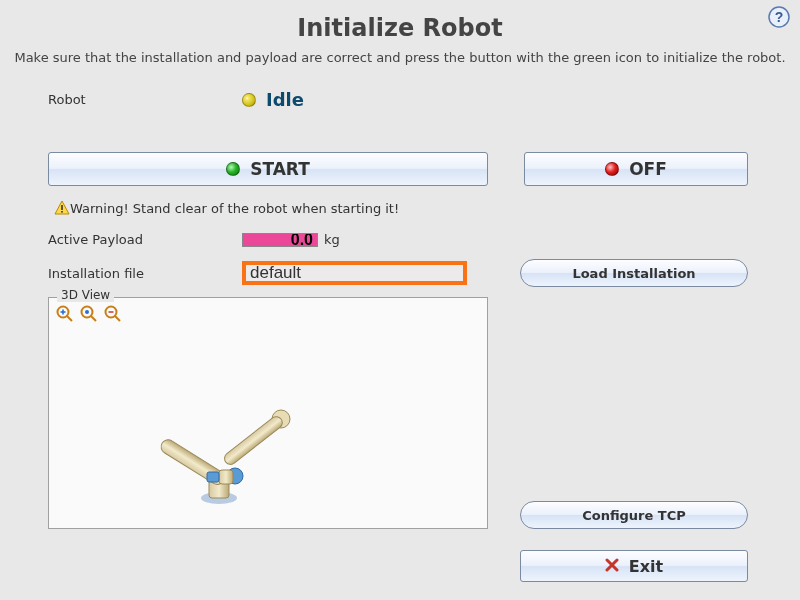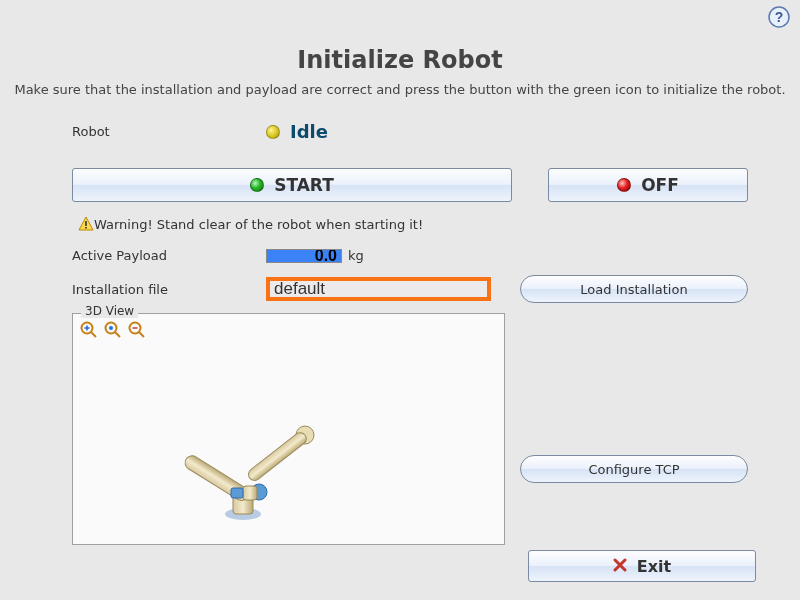--- a/index.html
+++ b/index.html
@@ -23,32 +23,31 @@
     height: 22px;
     cursor: pointer;
   }
 
   .title {
     text-align: center;
     font-weight: bold;
     font-size: 24px;
     padding-top: 14px;
     color: #444;
-    margin-top: 32px;
   }
 
   .subtitle {
     text-align: center;
     font-size: 13px;
     padding-top: 8px;
     color: #444;
   }
 
   .content {
-    padding: 24px 52px 0 72px;
+    padding: 24px 52px 0 48px;
   }
 
   .row {
     display: flex;
     align-items: center;
     margin-bottom: 10px;
   }
 
   .label-col {
     width: 194px;
@@ -70,21 +69,21 @@
   .status-text {
     font-size: 18px;
     font-weight: bold;
     color: #0c4a6e;
     vertical-align: middle;
   }
 
   .buttons-row {
     display: flex;
     gap: 36px;
-    margin-top: 26px;
+    margin-top: 42px;
     margin-bottom: 14px;
   }
 
   .big-btn {
     height: 34px;
     border: 1px solid #7a8aa0;
     border-radius: 3px;
     background: linear-gradient(to bottom, #fdfdff 0%, #ebf1fb 48%, #d7e3f5 52%, #eef4fd 100%);
     font-size: 17px;
     font-weight: bold;
@@ -119,21 +118,21 @@
   }
   .warn-tri {
     width: 16px;
     height: 16px;
   }
 
   .payload-input {
     width: 76px;
     height: 14px;
     border: 1px solid #888;
-    background: #3b82f6;
+    background: #ec4899;
     text-align: right;
     font-size: 16px;
     font-weight: bold;
     padding: 0 4px;
     box-sizing: border-box;
   }
 
   .unit {
     margin-left: 6px;
     font-size: 13px;
@@ -150,35 +149,35 @@
     color: #333;
   }
 
   .side-btn {
     width: 228px;
     height: 28px;
     border: 1px solid #7a8aa0;
     border-radius: 14px;
     background: linear-gradient(to bottom, #fdfdff 0%, #ebf1fb 48%, #d7e3f5 52%, #eef4fd 100%);
     font-size: 13px;
-    font-weight: normal;
+    font-weight: bold;
     color: #333;
     display: flex;
     align-items: center;
     justify-content: center;
     cursor: pointer;
     margin-left: auto;
     box-sizing: border-box;
   }
 
   .view-and-side {
     display: flex;
     gap: 15px;
     margin-top: 6px;
-    align-items: center;
+    align-items: flex-end;
   }
 
   .view-panel {
     position: relative;
     width: 440px;
     height: 232px;
     border: 1px solid #a0a0a0;
     background: #fafafa;
     box-sizing: border-box;
   }
@@ -209,21 +208,21 @@
   .side-stack {
     flex: 1;
     display: flex;
     flex-direction: row;
     gap: 16px;
     padding-top: 80px;
   }
 
   .exit-row {
     position: absolute;
-    right: 44px;
+    right: 52px;
     bottom: 18px;
     margin-top: 28px;
   }
   .exit-btn {
     width: 228px;
     height: 32px;
     border: 1px solid #7a8aa0;
     border-radius: 3px;
     background: linear-gradient(to bottom, #fdfdff 0%, #ebf1fb 48%, #d7e3f5 52%, #eef4fd 100%);
     font-size: 16px;

